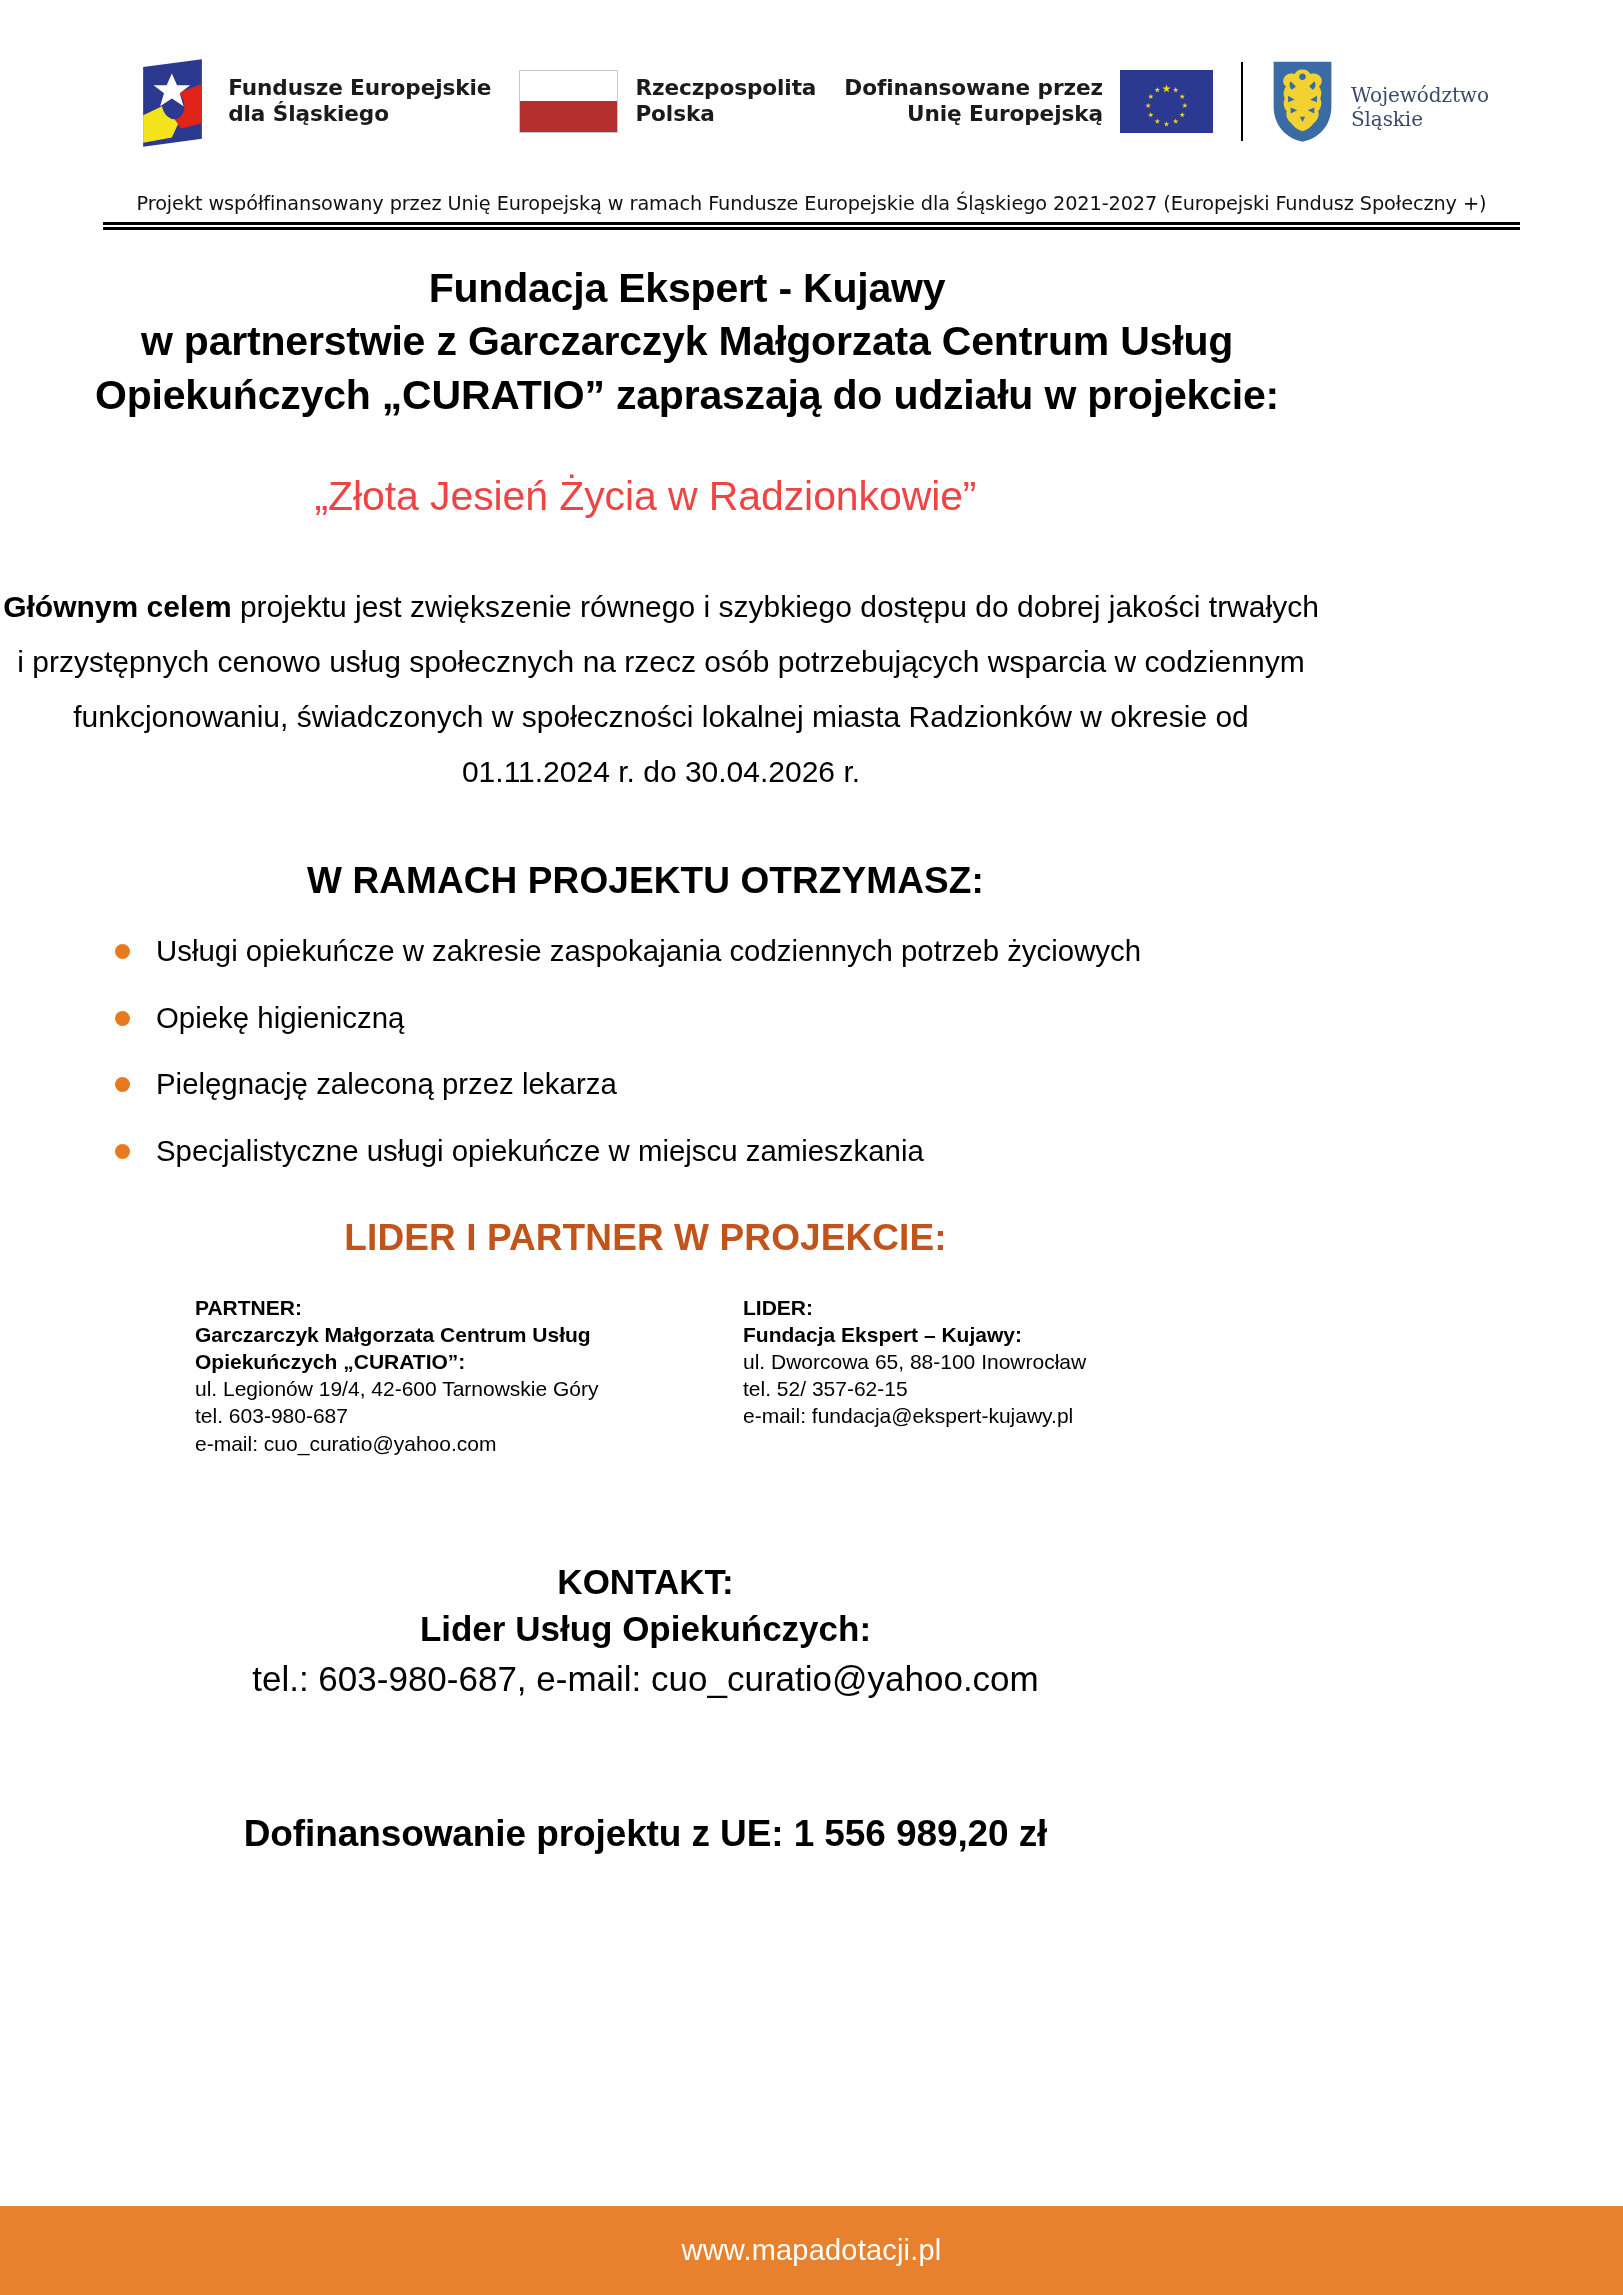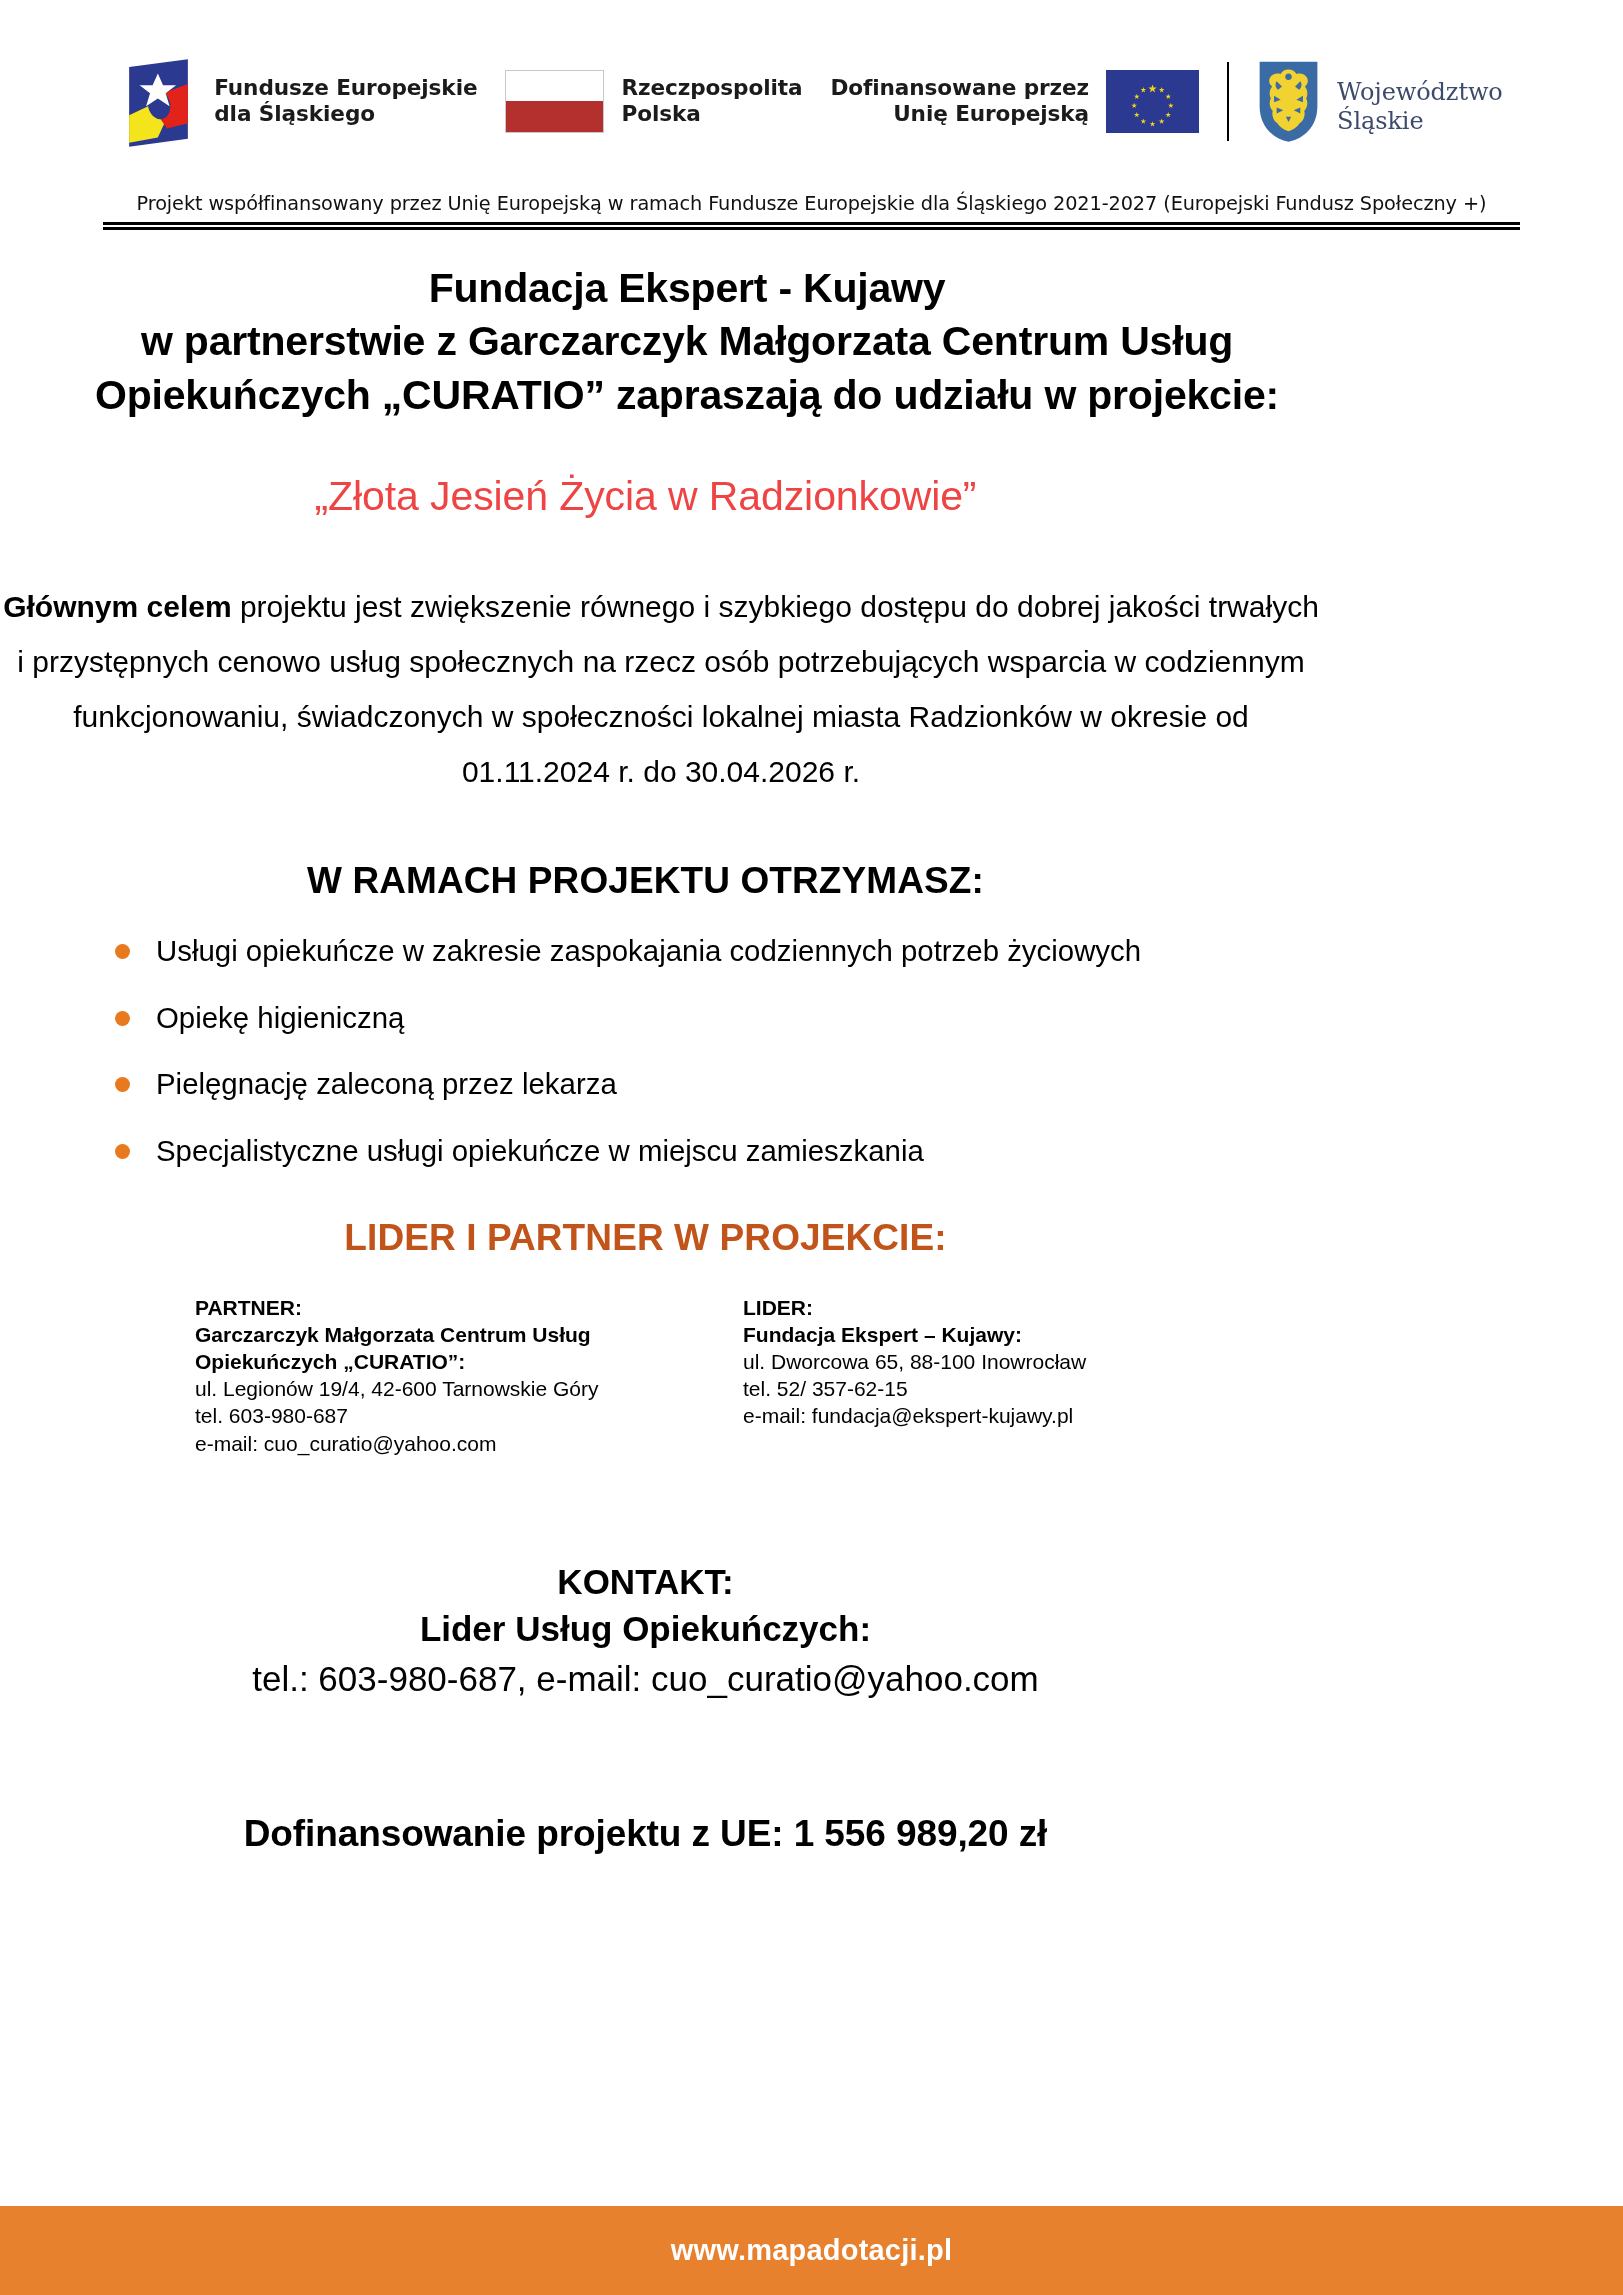--- a/index.html
+++ b/index.html
@@ -44,21 +44,21 @@
     font-size: 21.6px;
     line-height: 1.22;
     color: #1b1b1b;
     white-space: pre-line;
     letter-spacing: -0.1px;
   }
   .logo-text.slaskie {
     font-family: "DejaVu Serif", serif;
     font-weight: 400;
     color: #3c4a6b;
-    font-size: 24px;
+    font-size: 20px;
     margin-top: 12px;
   }
 
   
   .fe-emblem {
     width: 77px;
     height: 92px;
     position: relative;
     flex: none;
   }
@@ -258,21 +258,21 @@
     bottom: 0;
     width: 1623px;
     height: 89px;
     background: #E8812E;
     display: flex;
     align-items: center;
     justify-content: center;
   }
   .footer-bar .url {
     color: #ffffff;
-    font-weight: 700;
+    font-weight: 400;
     font-size: 29px;
     letter-spacing: 0.2px;
   }
 </style>
 </head>
 <body>
 
 <div class="page">
 
   <div class="logo-strip">

